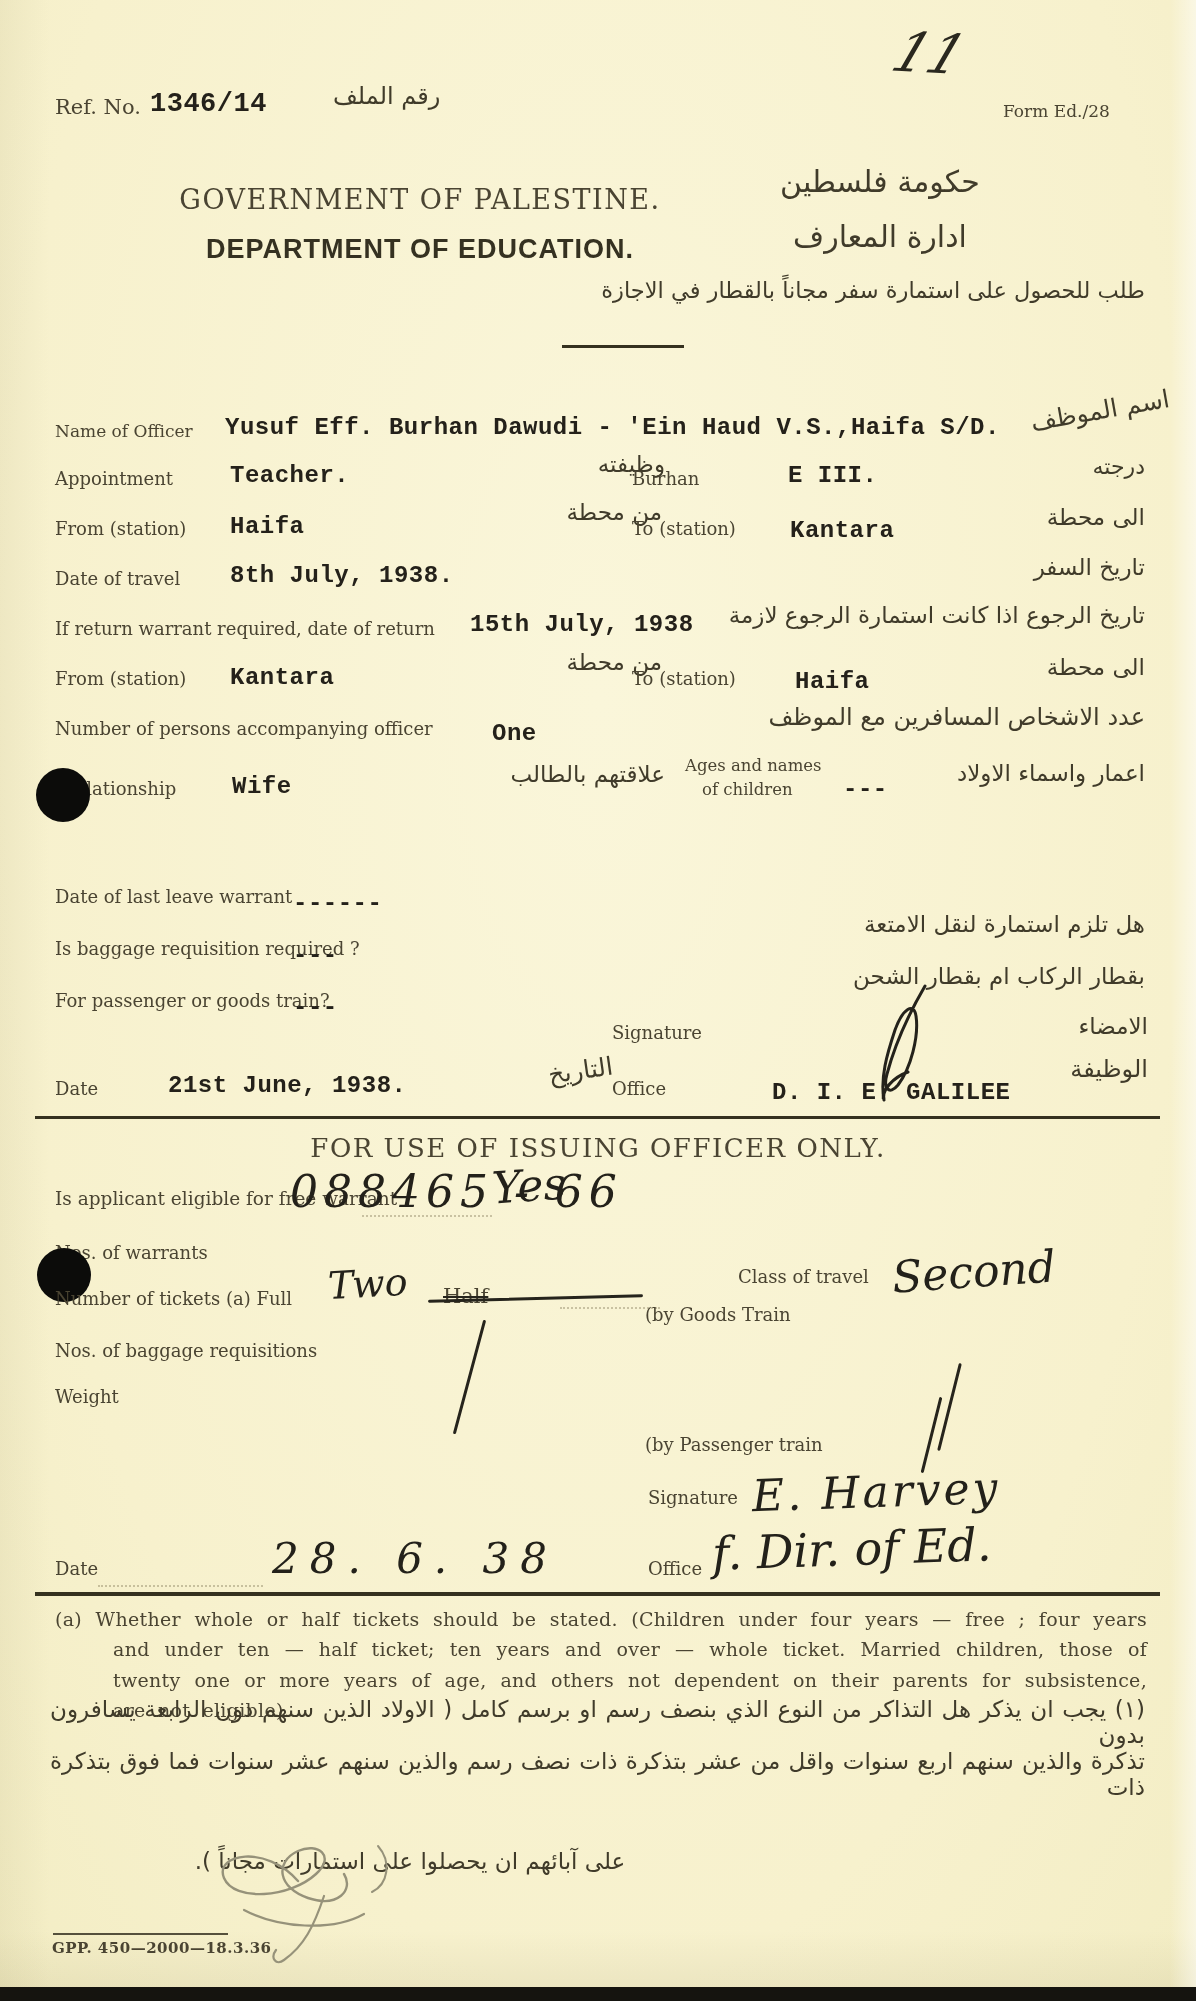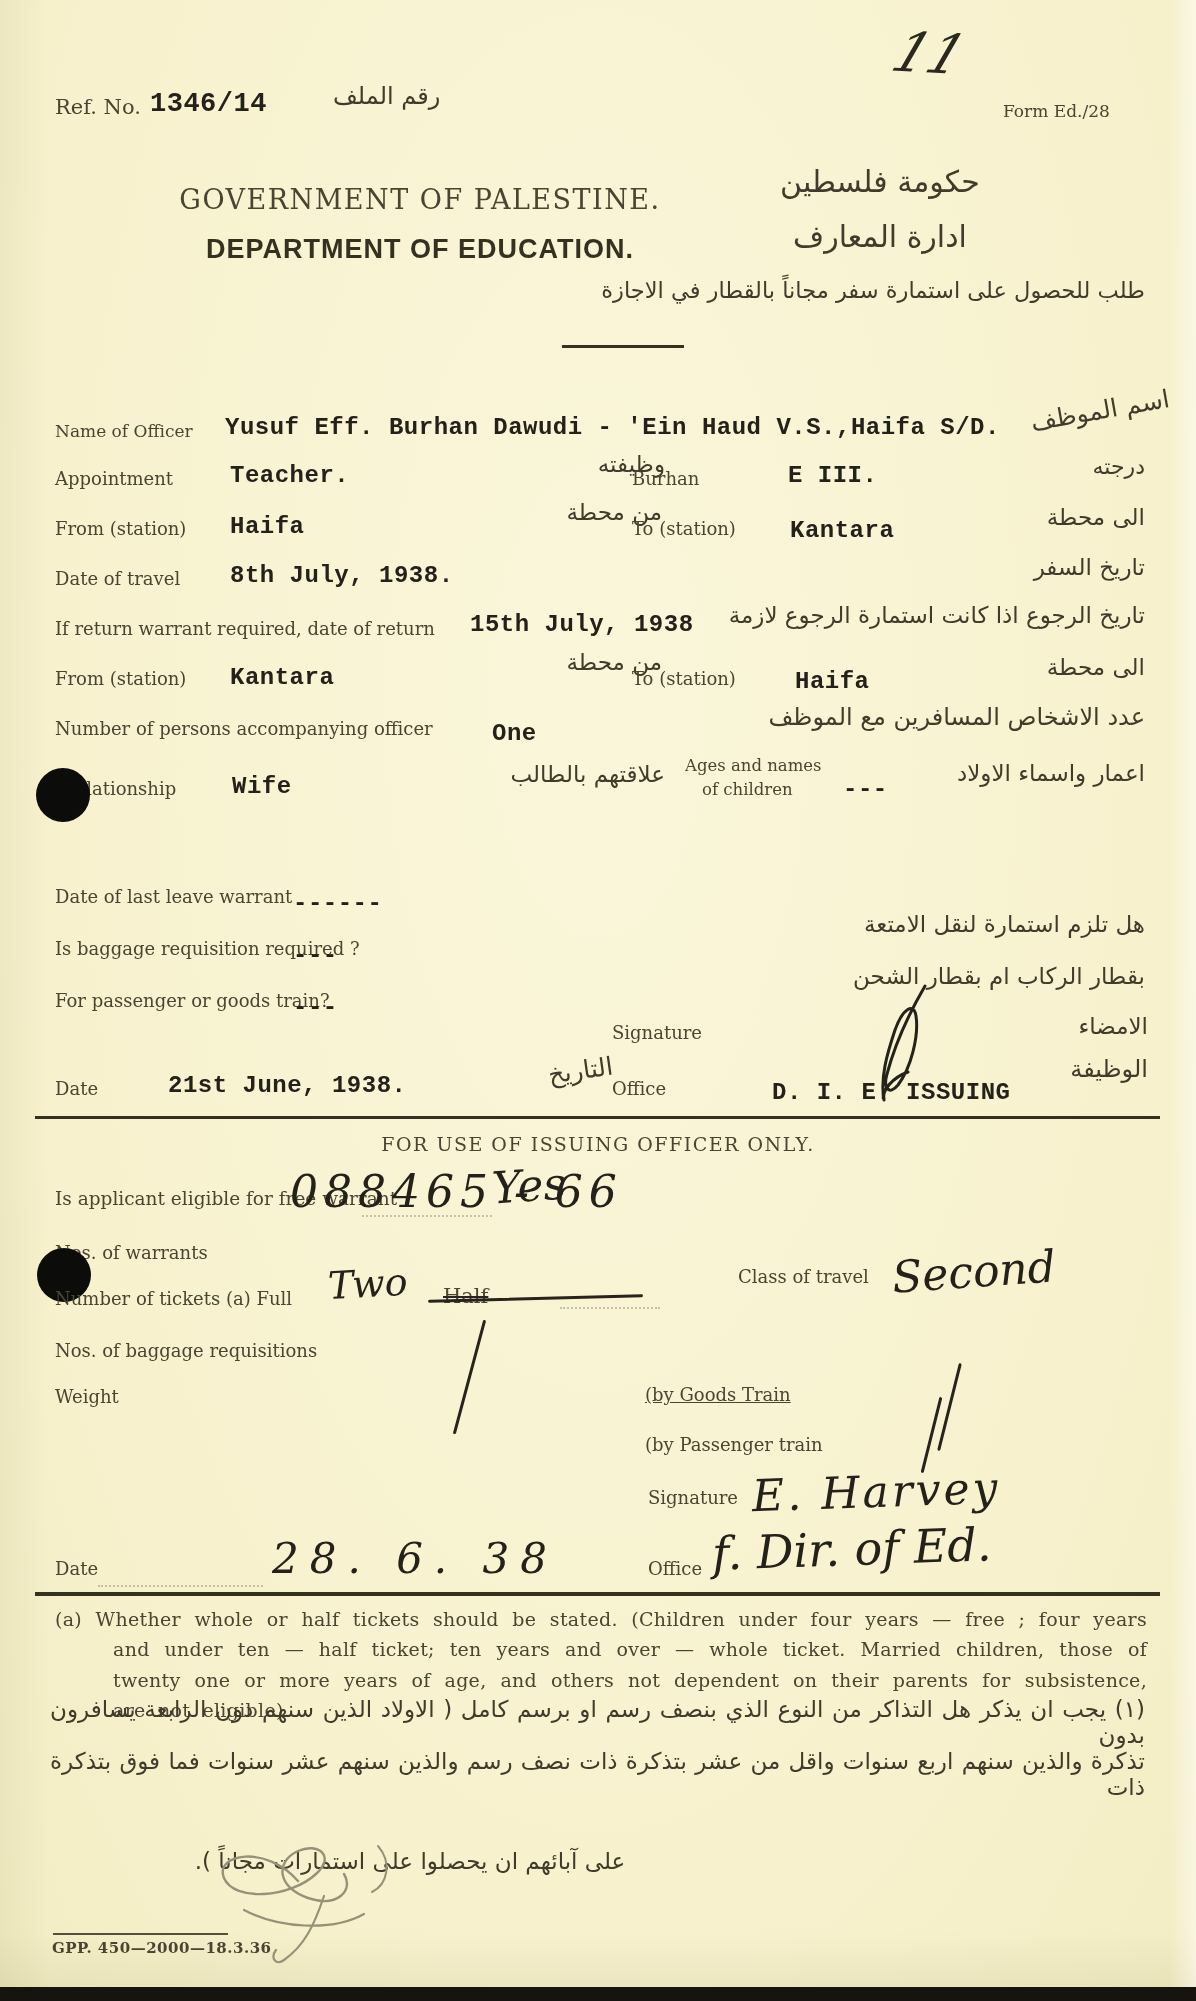--- a/index.html
+++ b/index.html
@@ -102,26 +102,26 @@
   <div class="abs lbl" style="left:612px;top:1022px;">Signature</div>
   <svg class="abs" style="left:845px;top:980px;" width="110" height="128" viewBox="0 0 110 128">
     <path d="M 80 6 C 66 30 50 64 42 94 C 38 108 44 116 53 105 C 66 88 74 56 71 36 C 69 22 58 28 50 50 C 42 74 35 98 39 120 M 39 120 C 36 110 49 97 63 92" fill="none" stroke="#24221b" stroke-width="3" stroke-linecap="round"></path>
   </svg>
   <div class="abs ar" style="left:1070px;top:1013px;width:78px;">الامضاء</div>
 
   <div class="abs lbl" style="left:55px;top:1078px;">Date</div>
   <div class="abs type" style="left:168px;top:1072px;">21st June, 1938.</div>
   <div class="abs ar" style="left:548px;top:1056px;font-size:25px;transform:rotate(-8deg);">التاريخ</div>
   <div class="abs lbl" style="left:612px;top:1078px;">Office</div>
-  <div class="abs type" style="left:772px;top:1079px;">D. I. E. ISSUING</div>
+  <div class="abs type" style="left:772px;top:1079px;">D. I. E. GALILEE</div>
   <div class="abs ar" style="left:1070px;top:1055px;width:78px;font-size:24px;">الوظيفة</div>
 
   <div class="rule" style="left:35px;top:1116px;width:1125px;height:3px;"></div>
 
-  <div class="abs lbl center" style="left:0;top:1133px;width:1196px;font-size:19px;letter-spacing:1.5px;">FOR USE OF ISSUING OFFICER ONLY.</div>
+  <div class="abs lbl center" style="left:0;top:1133px;width:1196px;font-size:26px;letter-spacing:1.5px;">FOR USE OF ISSUING OFFICER ONLY.</div>
 
   <div class="abs lbl" style="left:55px;top:1188px;font-size:18.5px;">Is applicant eligible for free warrant</div>
   <div class="dots" style="left:362px;top:1215px;width:130px;"></div>
   <div class="abs hand" style="left:492px;top:1160px;font-size:44px;transform:rotate(-4deg);">Yes</div>
 
   <div class="abs lbl" style="left:55px;top:1242px;">Nos. of warrants</div>
   <div class="abs hand" style="left:290px;top:1166px;font-size:44px;letter-spacing:6px;">088465 - 66</div>
 
   <div class="punch" style="left:37px;top:1248px;"></div>
 
@@ -131,21 +131,21 @@
   <div class="abs" style="left:428px;top:1297px;width:215px;height:3px;background:#26241c;transform:rotate(-1.5deg);border-radius:2px;"></div>
   <div class="dots" style="left:560px;top:1307px;width:100px;"></div>
   <div class="abs lbl" style="left:738px;top:1266px;">Class of travel</div>
   <div class="abs hand" style="left:892px;top:1246px;font-size:44px;transform:rotate(-4deg);">Second</div>
 
   <div class="abs lbl" style="left:55px;top:1340px;">Nos. of baggage requisitions</div>
 
   <div class="abs lbl" style="left:55px;top:1386px;">Weight</div>
   <div class="slash" style="left:468px;top:1318px;height:118px;transform:rotate(15deg);"></div>
 
-  <div class="abs lbl" style="left:645px;top:1384px;text-decoration:underline;">(by Goods Train</div>
+  <div class="abs lbl" style="left:645px;top:1304px;">(by Goods Train</div>
   <div class="slash" style="left:948px;top:1362px;height:90px;transform:rotate(14deg);"></div>
   <div class="abs lbl" style="left:645px;top:1434px;">(by Passenger train</div>
   <div class="slash" style="left:930px;top:1396px;height:78px;transform:rotate(14deg);"></div>
 
   <div class="abs lbl" style="left:648px;top:1487px;">Signature</div>
   <div class="abs hand" style="left:752px;top:1466px;font-size:44px;letter-spacing:3px;transform:rotate(-2deg);">E. Harvey</div>
 
   <div class="abs lbl" style="left:55px;top:1558px;">Date</div>
   <div class="dots" style="left:98px;top:1585px;width:165px;"></div>
   <div class="abs hand" style="left:272px;top:1534px;font-size:42px;letter-spacing:11px;">28. 6. 38</div>

